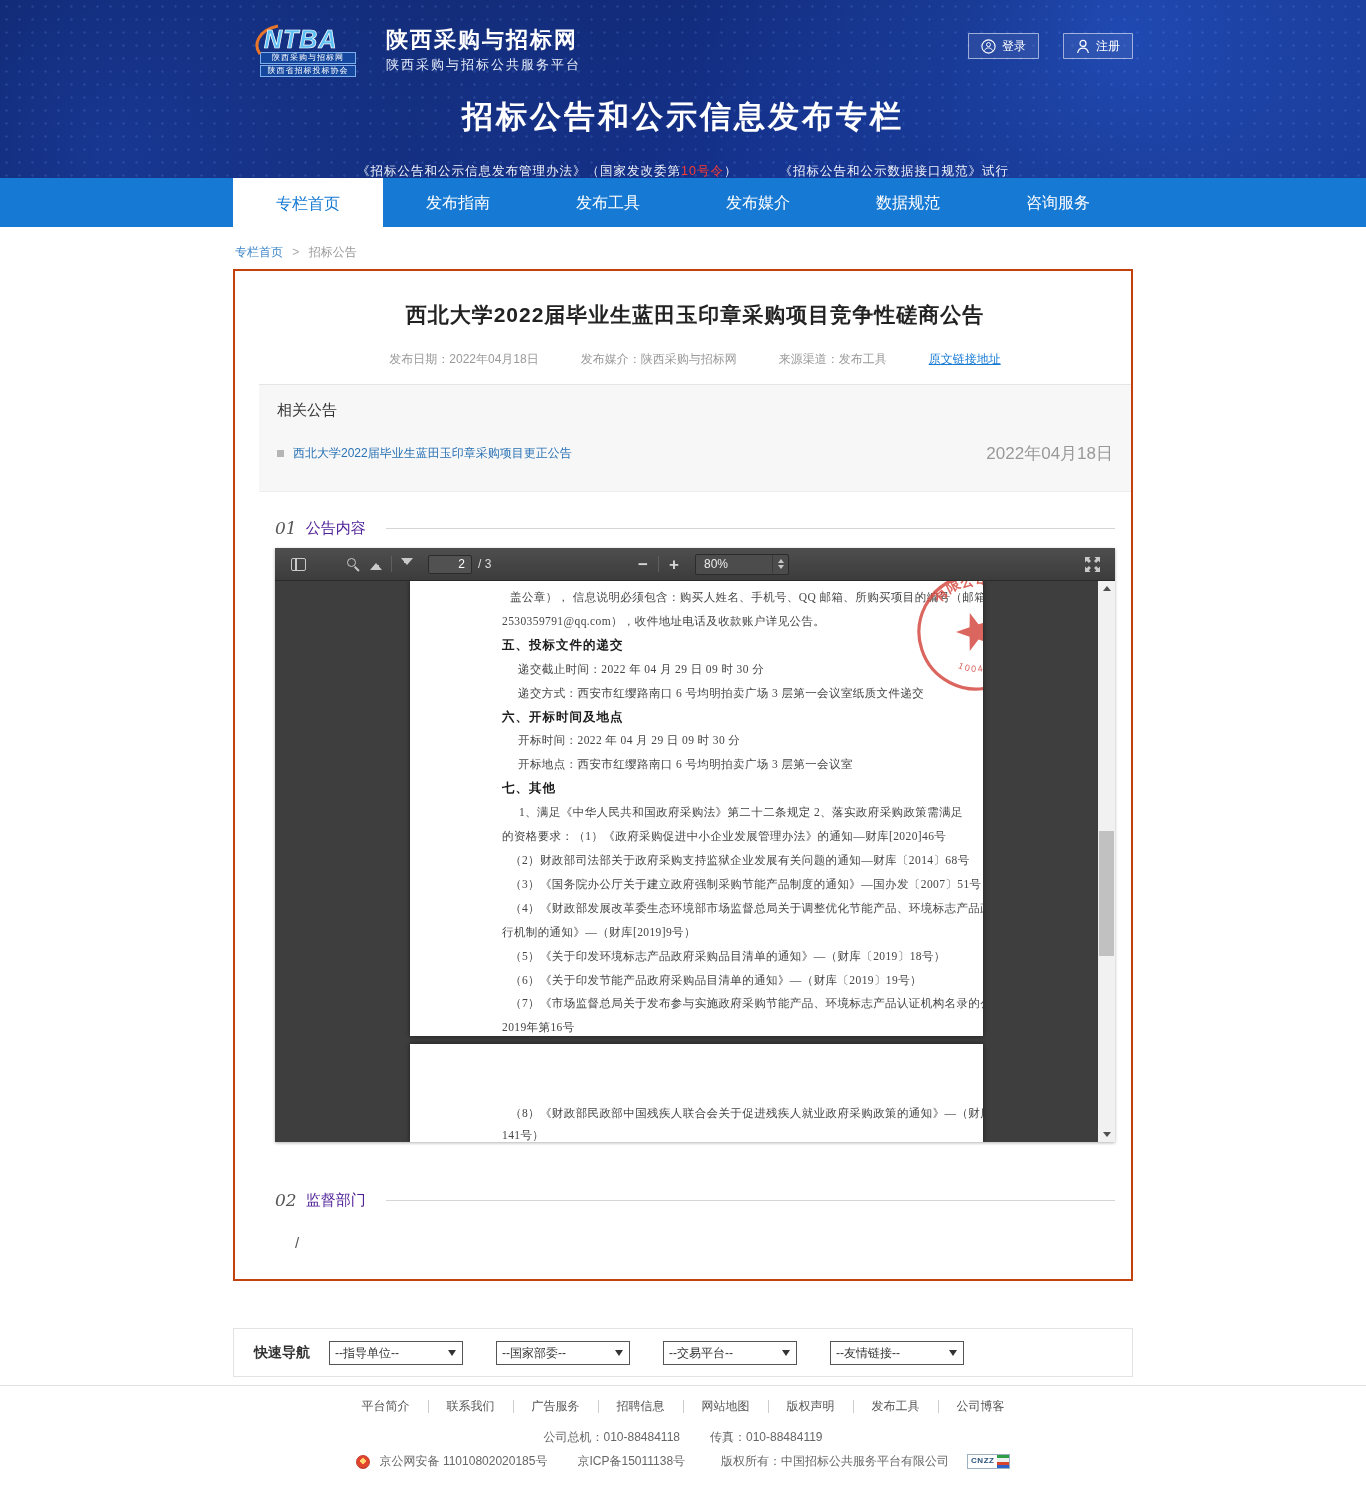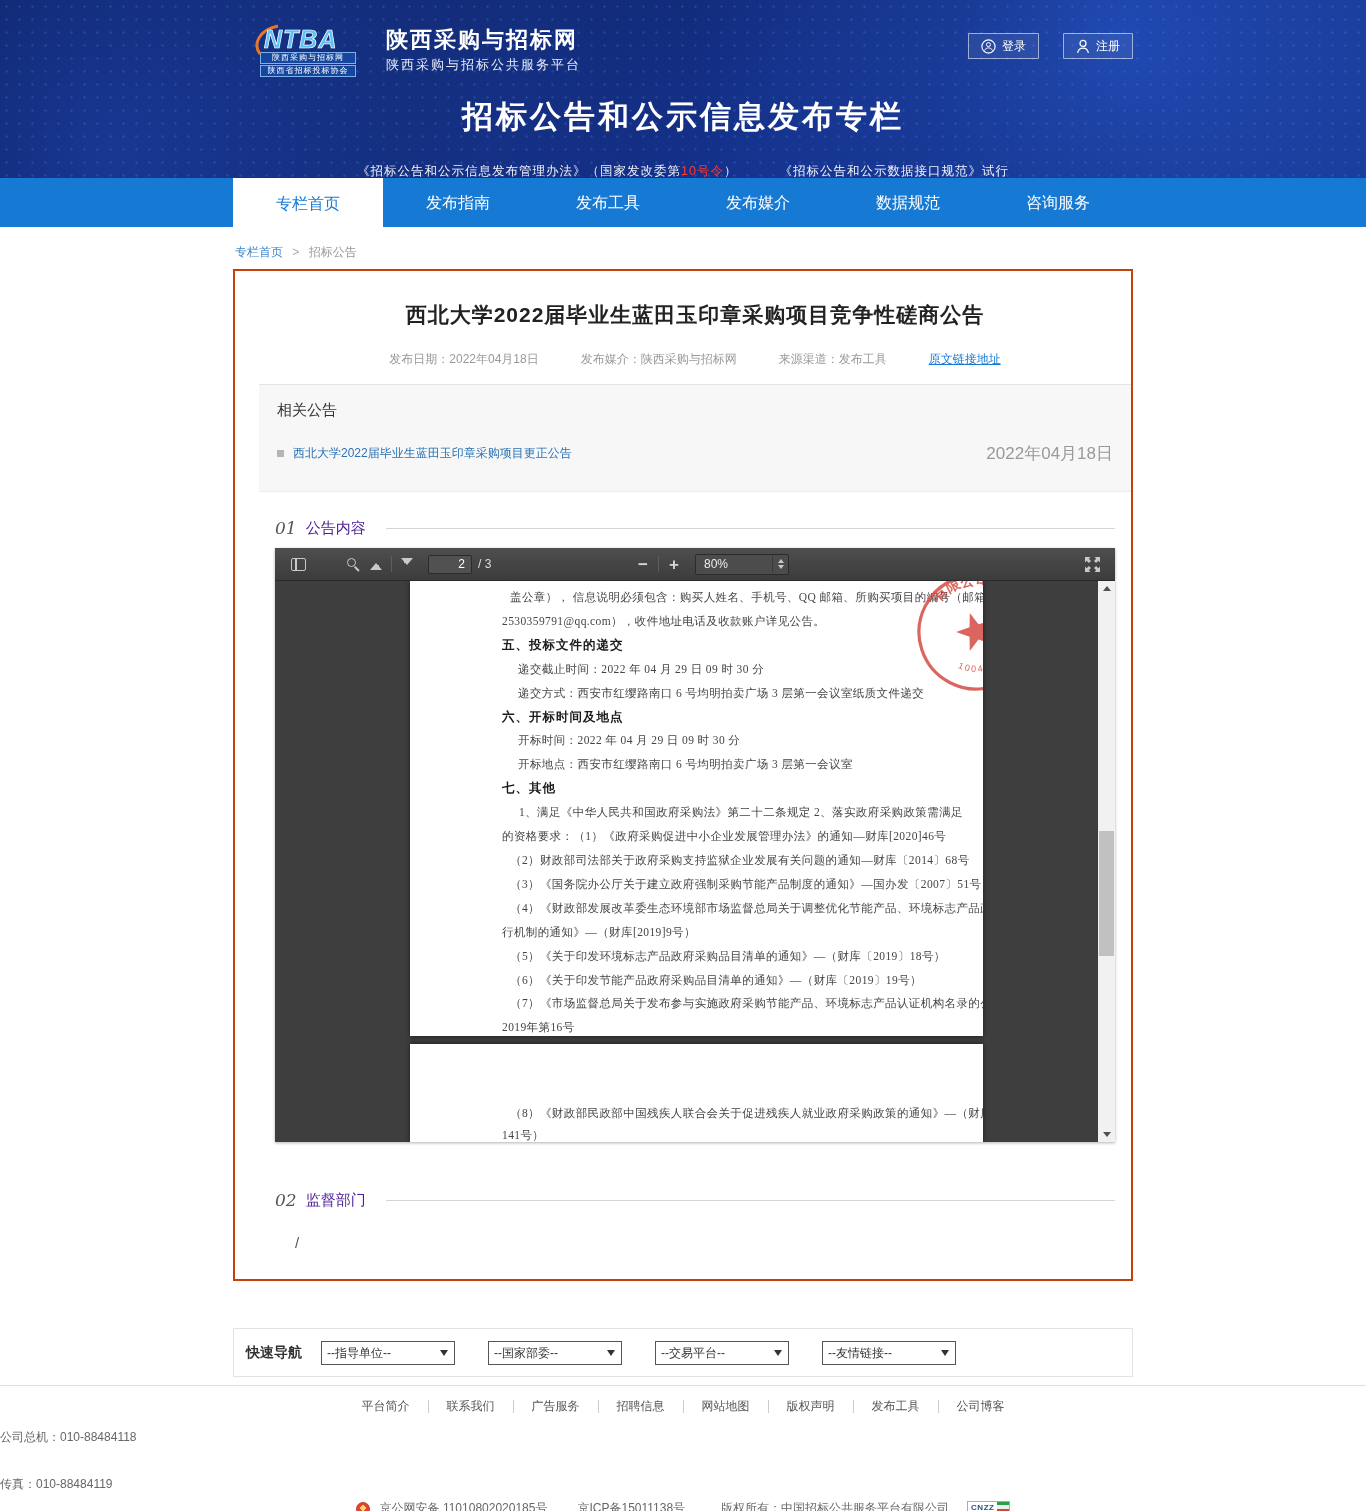--- a/index.html
+++ b/index.html
@@ -138,37 +138,37 @@
   .sb-arrow { height:15px; display:flex; align-items:center; justify-content:center; cursor:pointer; }
   .sb-arrow .t { width:0; height:0; border:4px solid transparent; }
   .sb-arrow.up .t { border-bottom:5px solid #505050; margin-top:-4px; }
   .sb-arrow.down { position:absolute; bottom:0; left:0; right:0; }
   .sb-arrow.down .t { border-top:5px solid #505050; margin-bottom:-4px; }
   .sb-thumb { position:absolute; top:250px; left:1px; width:15px; height:125px; background:#c1c1c1; cursor:pointer; }
 
   .s2-content { margin:24px 0 0 36px; padding-bottom:28px; font-size:15px; color:#555; }
 
   
-  .quicknav { width:900px; margin:47px auto 0; border:1px solid #e3e3e3; height:49px; display:flex; align-items:center; padding:0 12px; }
+  .quicknav { width:900px; margin:47px auto 0; border:1px solid #e3e3e3; height:49px; display:flex; align-items:center; padding:0 20px; }
   .quicknav-label { font-size:14px; font-weight:bold; color:#333; }
   .sel-wrap { position:relative; width:134px; height:24px; margin-left:33px; }
   .sel-wrap.first { margin-left:19px; }
   .sel-wrap select {
     width:100%; height:100%; border:1px solid #555; background:#fff; color:#333;
     font-size:12px; padding:0 22px 0 5px; appearance:none; -webkit-appearance:none; outline:none; cursor:pointer;
     font-family:"Liberation Sans","DejaVu Sans",sans-serif;
   }
   .sel-arrow { position:absolute; right:7px; top:9px; width:0; height:0; border:4.5px solid transparent; border-top:6px solid #333; pointer-events:none; }
 
   
   .site-footer { margin-top:8px; border-top:1px solid #e0e0e0; padding-top:14px; }
   .footer-links { display:flex; justify-content:center; }
   .flink { font-size:12px; color:#555; text-decoration:none; padding:0 18px; border-right:1px solid #ccc; cursor:pointer; line-height:13px; }
   .footer-links .flink:last-child { border-right:none; }
-  .footer-row2 { display:flex; justify-content:center; gap:30px; margin-top:16px; font-size:12px; color:#666;flex-direction:column; }
+  .footer-row2 { display:flex; justify-content:center; gap:30px; margin-top:16px; font-size:12px; color:#666; }
   .footer-row3 { display:flex; justify-content:center; align-items:center; gap:10px; margin-top:7px; font-size:12px; color:#666; }
   .badge-police {
     width:14px; height:14px; border-radius:50%;
     background:radial-gradient(circle at 50% 42%, #ffd76e 0 28%, #e2452b 30% 70%, #b2371f 72%);
     border:1px solid #c0392b; flex:0 0 auto;
   }
   .gap24 { width:10px; } .gap30 { width:16px; }
   .cnzz-badge { display:inline-flex; height:15px; border:1px solid #9db0c0; background:#fff; align-items:stretch; margin-left:8px; }
   .cnzz-badge .cz { font-size:8px; font-weight:bold; color:#28527a; padding:1px 3px 0; letter-spacing:.5px; }
   .cnzz-stripes { width:12px; display:flex; flex-direction:column; }

